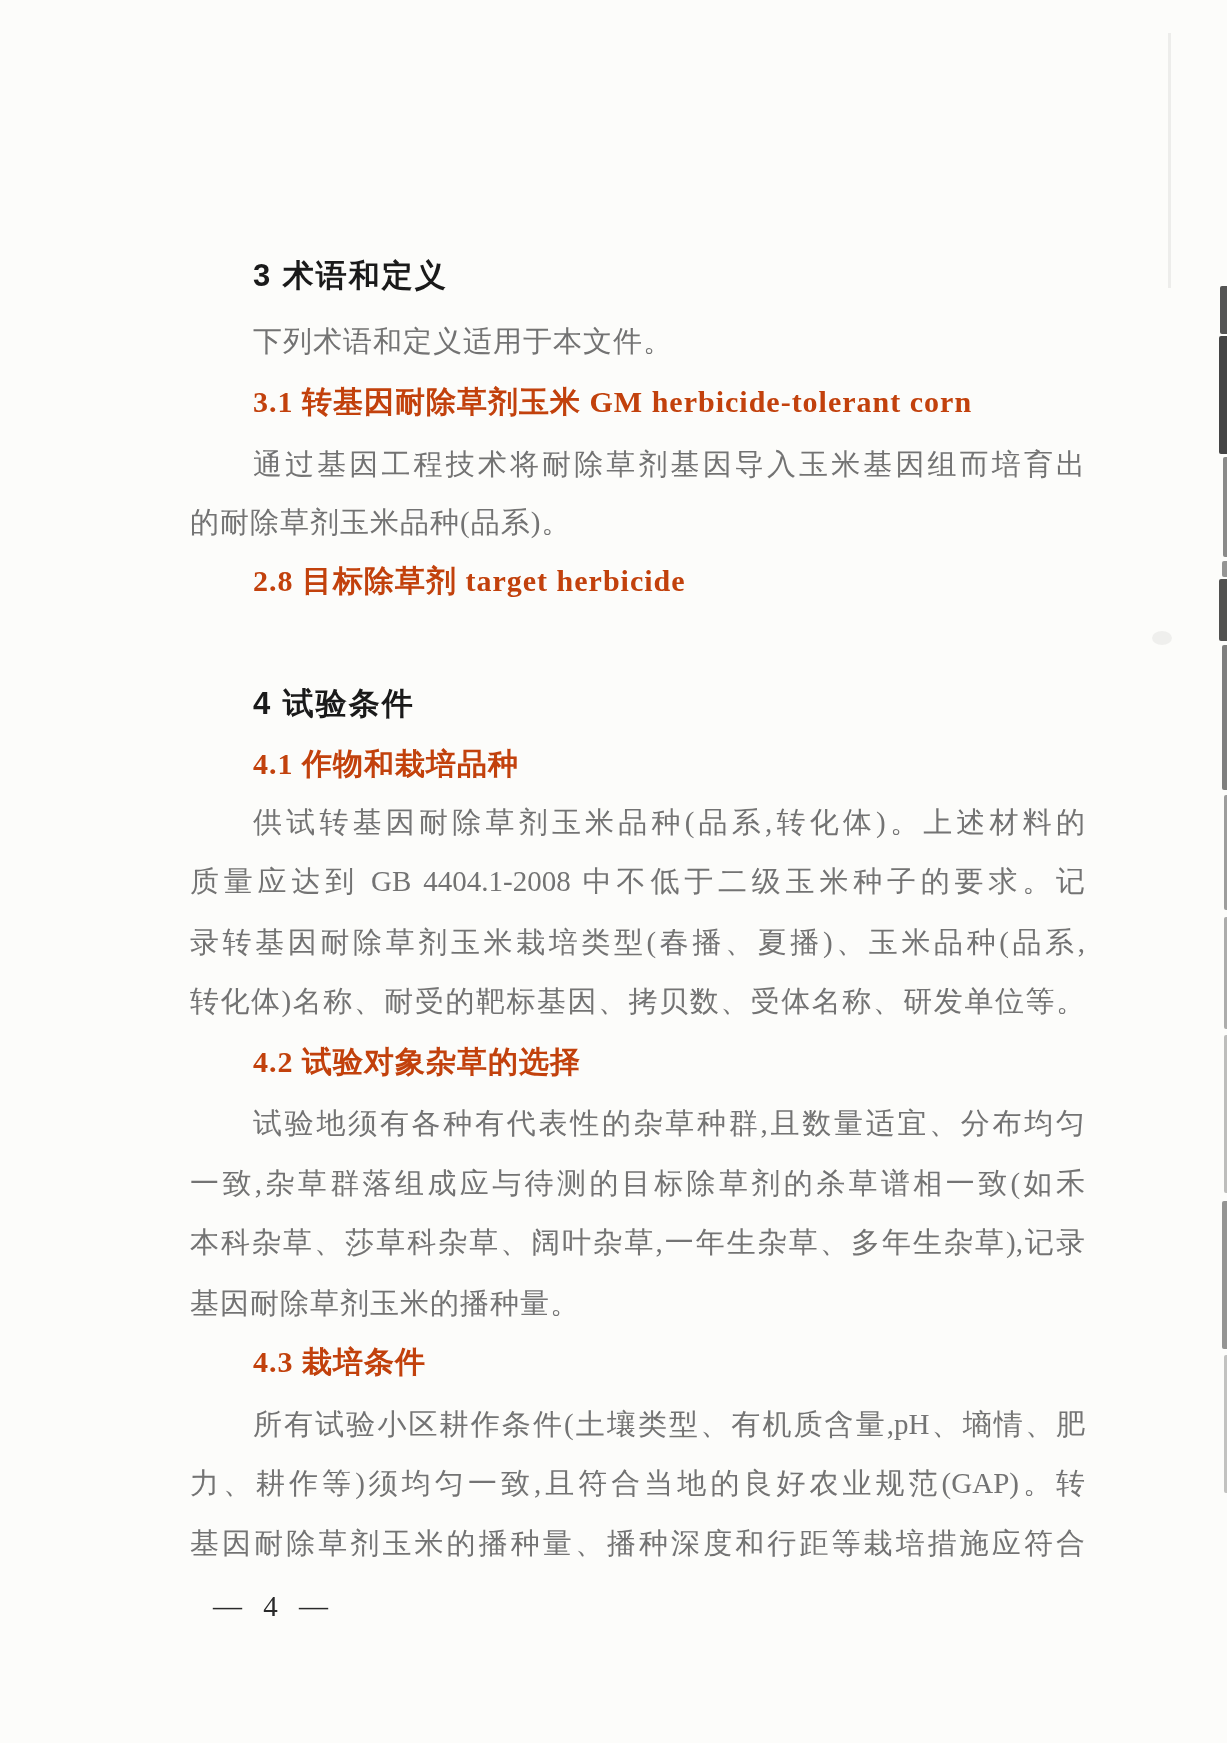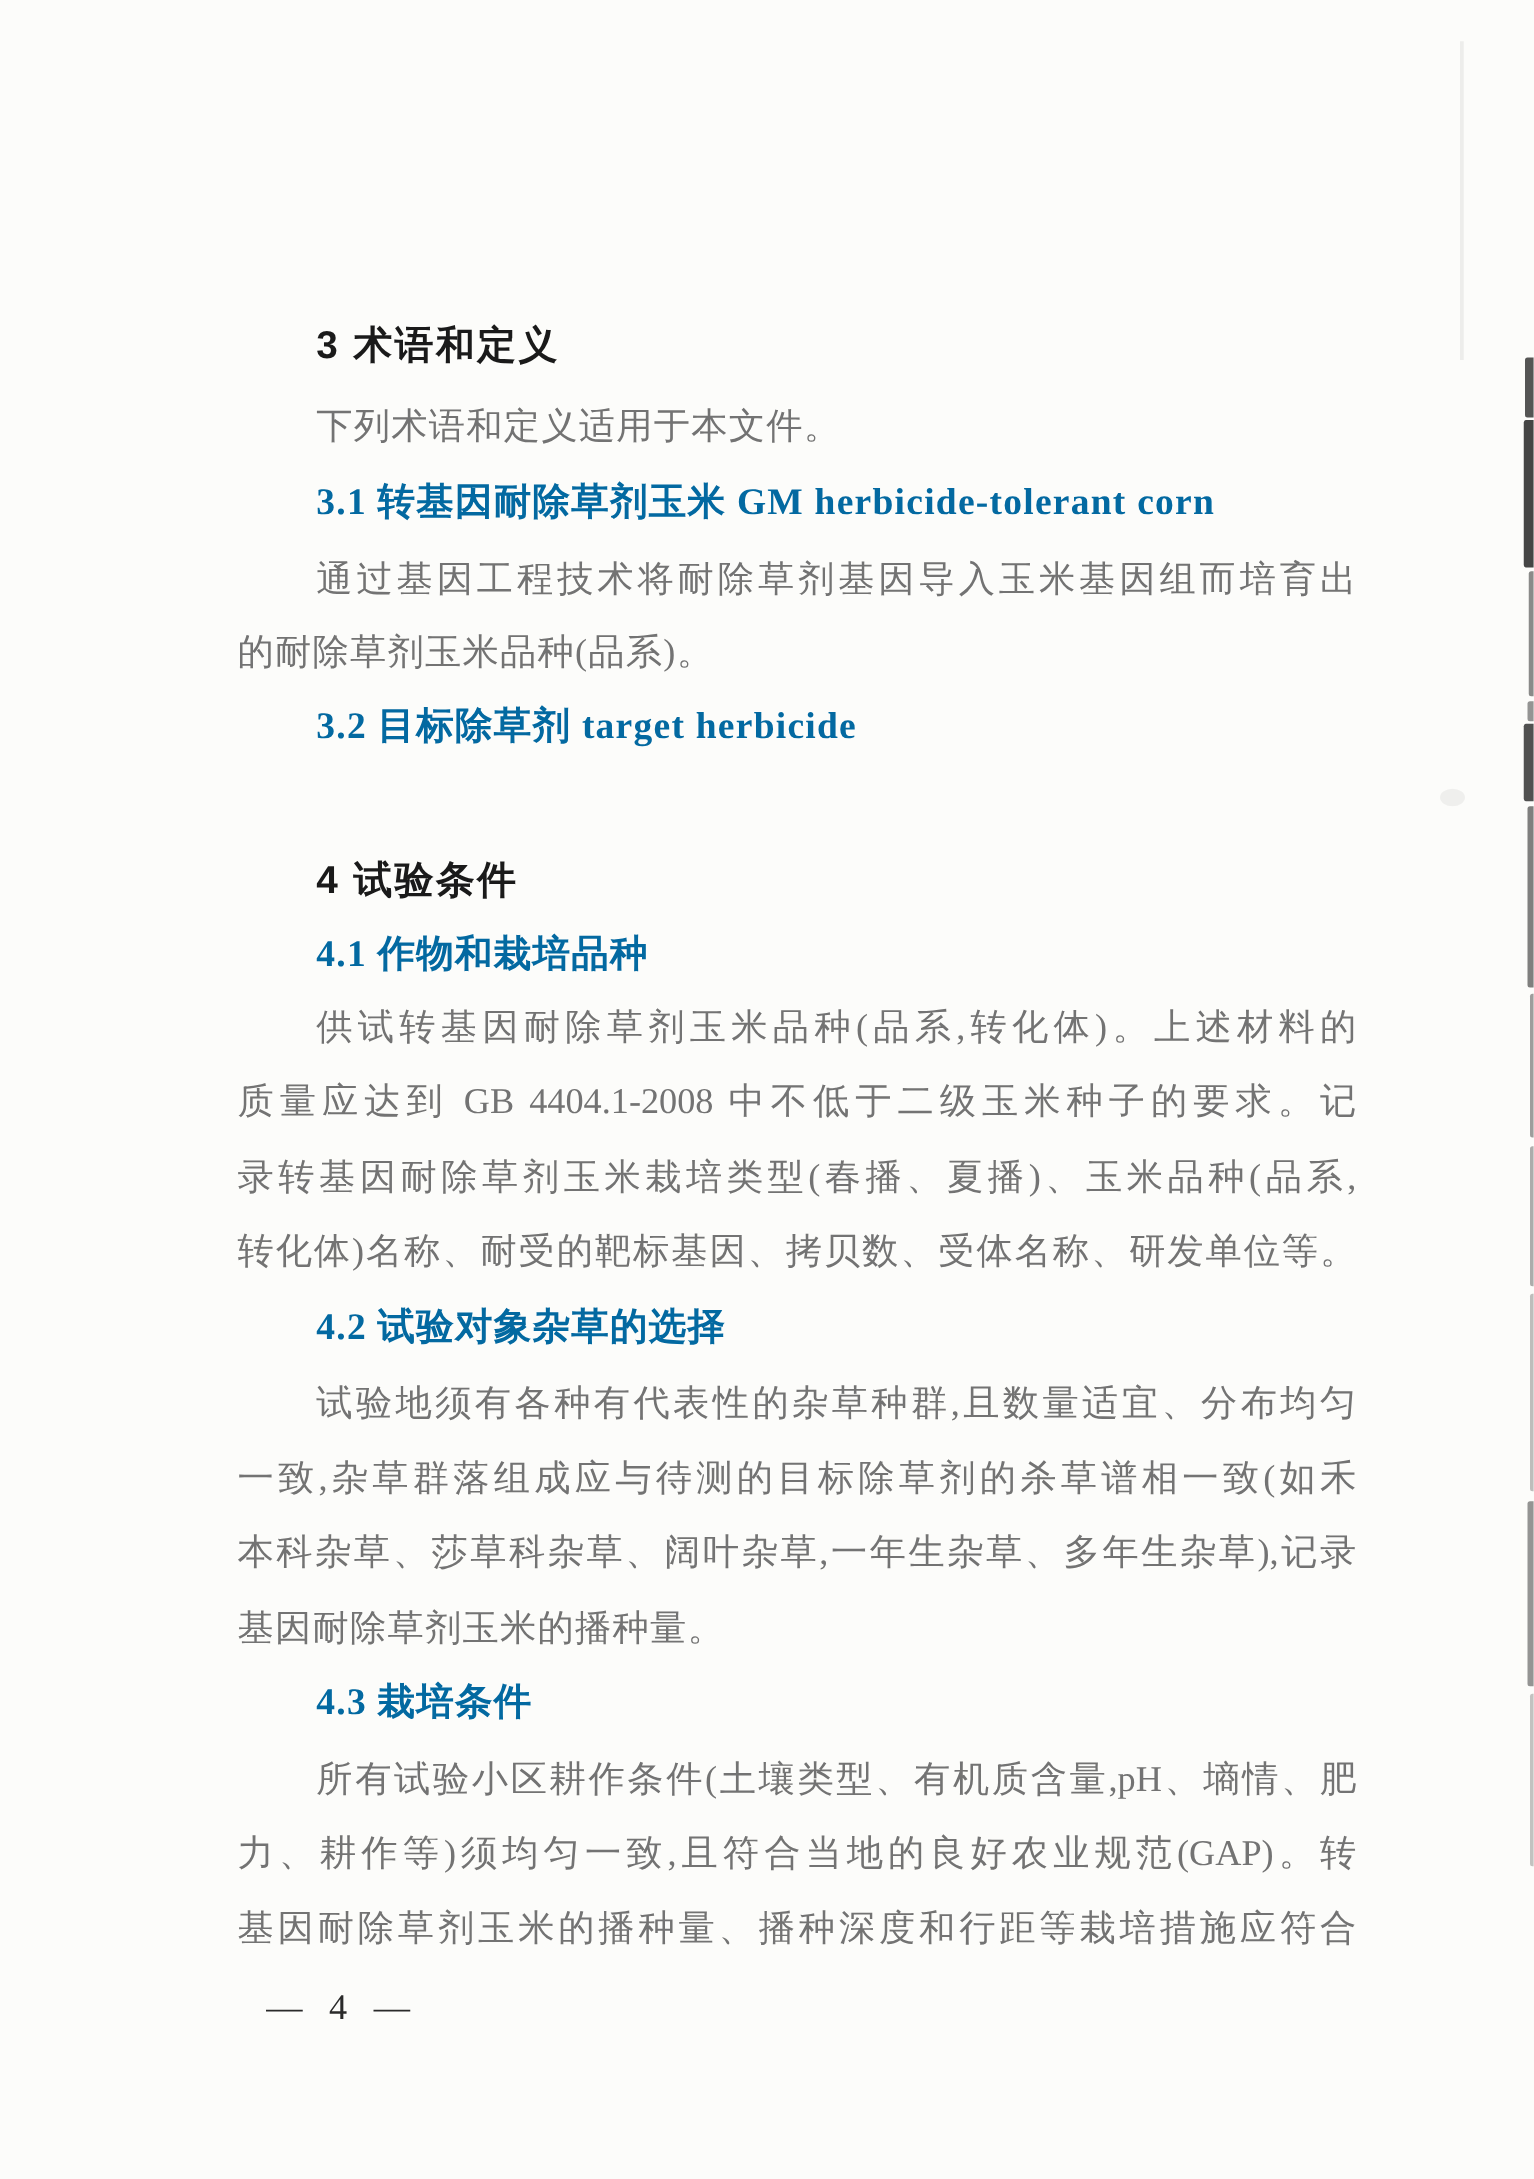--- a/index.html
+++ b/index.html
@@ -19,21 +19,21 @@
     font-size:29px;
     color:#737373;
     white-space:nowrap;
     letter-spacing:1px;
   }
   .h2{
     font-family:"Liberation Sans","DejaVu Sans",sans-serif;
     font-weight:700;font-size:31px;color:#1a1a1a;letter-spacing:2px;
   }
   .h3{
-    font-weight:700;font-size:30px;color:#0369a1;letter-spacing:1px;
+    font-weight:700;font-size:30px;color:#c2410c;letter-spacing:1px;
   }
   .ind{left:253px;}
   .cont{left:190px;}
   .fill{
     letter-spacing:0;
     text-align:justify;
     text-align-last:justify;
     text-justify:inter-character;
   }
   .ind.fill{width:832px;}
@@ -58,21 +58,21 @@
 </head>
 <body>
 
 <div class="page">
 
   <div class="line h2 ind" style="top:222px">3 术语和定义</div>
   <div class="line ind" style="top:287px">下列术语和定义适用于本文件。</div>
   <div class="line h3 ind" style="top:348px">3.1 转基因耐除草剂玉米 GM herbicide-tolerant corn</div>
   <div class="line ind fill" style="top:410px">通过基因工程技术将耐除草剂基因导入玉米基因组而培育出</div>
   <div class="line cont" style="top:468px">的耐除草剂玉米品种(品系)。</div>
-  <div class="line h3 ind" style="top:527px">3.2 目标除草剂 target herbicide</div>
+  <div class="line h3 ind" style="top:527px">2.8 目标除草剂 target herbicide</div>
   <div class="line h2 ind" style="top:650px">4 试验条件</div>
   <div class="line h3 ind" style="top:710px">4.1 作物和栽培品种</div>
   <div class="line ind fill" style="top:768px">供试转基因耐除草剂玉米品种(品系,转化体)。上述材料的</div>
   <div class="line cont fill" style="top:827px">质量应达到 GB 4404.1-2008 中不低于二级玉米种子的要求。记</div>
   <div class="line cont fill" style="top:888px">录转基因耐除草剂玉米栽培类型(春播、夏播)、玉米品种(品系,</div>
   <div class="line cont fill" style="top:947px">转化体)名称、耐受的靶标基因、拷贝数、受体名称、研发单位等。</div>
   <div class="line h3 ind" style="top:1008px">4.2 试验对象杂草的选择</div>
   <div class="line ind fill" style="top:1069px">试验地须有各种有代表性的杂草种群,且数量适宜、分布均匀</div>
   <div class="line cont fill" style="top:1129px">一致,杂草群落组成应与待测的目标除草剂的杀草谱相一致(如禾</div>
   <div class="line cont fill" style="top:1188px">本科杂草、莎草科杂草、阔叶杂草,一年生杂草、多年生杂草),记录</div>

